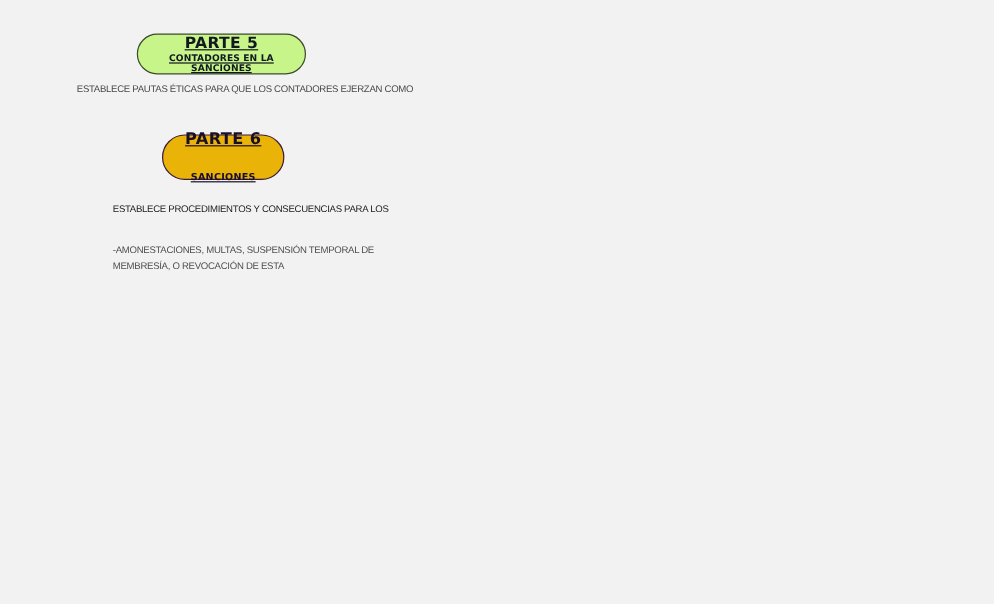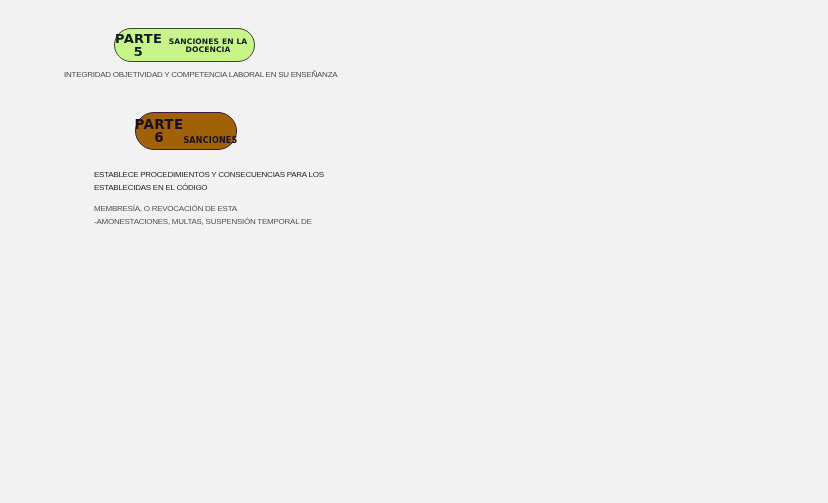--- a/index.html
+++ b/index.html
@@ -13,43 +13,44 @@
       position: relative;
       overflow: hidden;
       font-family: "Liberation Sans", sans-serif;
     }
     .pill {
       position: absolute;
       box-sizing: border-box;
       border: 1.5px solid #2a2a2a;
       border-radius: 999px;
       display: flex;
-      flex-direction: row;
+      flex-direction: column;
       align-items: center;
       justify-content: center;
       text-align: center;
       font-family: "DejaVu Sans", sans-serif;
       font-weight: bold;
       line-height: 1;
+      text-decoration: underline;
     }
     .pill-green {
       left: 114px;
       top: 28px;
       width: 141px;
       height: 34px;
       background: #c8f58a;
       border-color: #3a4a2a;
       color: #111820;
     }
     .pill-magenta {
       left: 135px;
       top: 112px;
       width: 102px;
       height: 38px;
-      background: #a16207;
+      background: #eab308;
       border-color: #3a1a3a;
       color: #1a0f2a;
     }
     .pill .title {
       font-size: 13px;
       letter-spacing: 0.3px;
     }
     .pill-green .subtitle {
       font-size: 7.6px;
       margin-top: 2px;
@@ -93,35 +94,34 @@
       display: block;
     }
   </style>
 </head>
 <body>
 
 <div>
 
   <div class="pill pill-green">
     <span class="title">PARTE 5</span>
-    <span class="subtitle">SANCIONES EN LA DOCENCIA</span>
+    <span class="subtitle">CONTADORES EN LA SANCIONES</span>
   </div>
 
   <p class="para para-p5">
-    <span class="line">integridad objetividad y competencia laboral en su enseñanza</span>
+    <span class="line">Establece pautas éticas para que los contadores ejerzan como</span>
   </p>
 
   <div class="pill pill-magenta">
     <span class="title">PARTE 6</span>
     <span class="subtitle">SANCIONES</span>
   </div>
 
   <p class="para para-p6">
     <span class="line">Establece procedimientos y consecuencias para los</span>
-    <span class="line">establecidas en el código</span>
   </p>
 
   <p class="para para-p6-note">
+    <span class="line">-Amonestaciones, multas, suspensión temporal de</span>
     <span class="line">membresía, o revocación de esta</span>
-    <span class="line">-Amonestaciones, multas, suspensión temporal de</span>
   </p>
 
 </div>
 
 </body></html>

